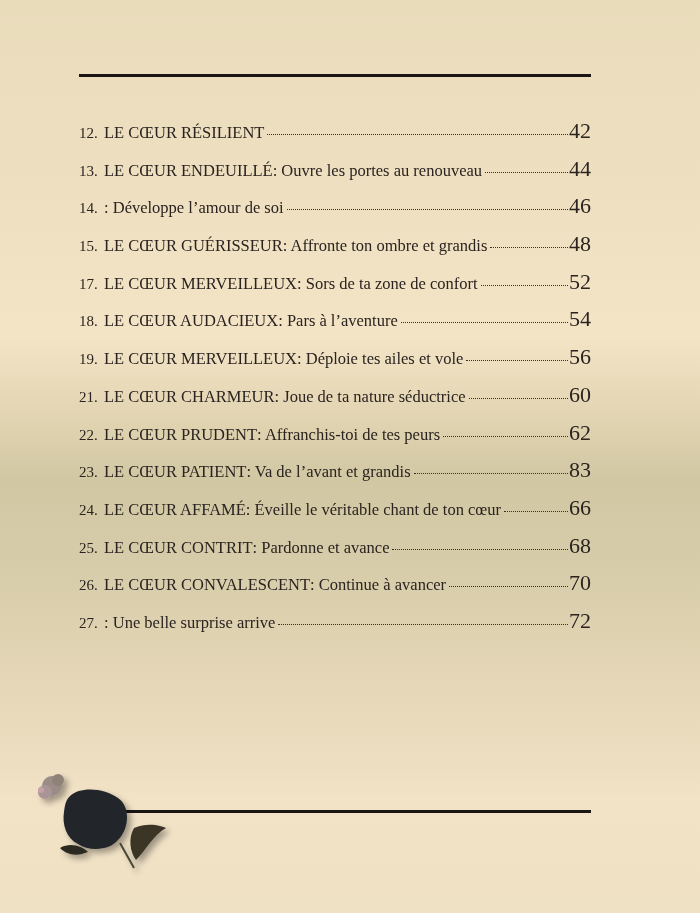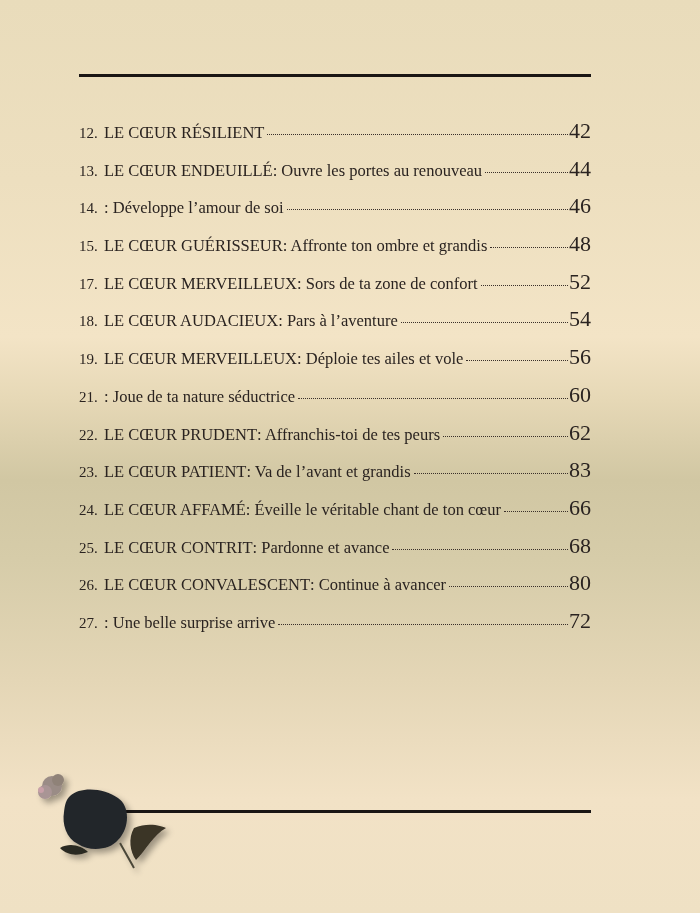--- a/index.html
+++ b/index.html
@@ -78,20 +78,21 @@
     </li>
   <li class="toc-row">
       <span class="num">19.</span>
       <span class="title">LE CŒUR MERVEILLEUX</span>
       <span class="sub"> : Déploie tes ailes et vole</span>
       <span class="leader"></span>
       <span class="page">56</span>
     </li>
   <li class="toc-row">
       <span class="num">21.</span>
+      <span class="title">LE CŒUR CHARMEUR</span>
       <span class="sub"> : Joue de ta nature séductrice</span>
       <span class="leader"></span>
       <span class="page">60</span>
     </li>
   <li class="toc-row">
       <span class="num">22.</span>
       <span class="title">LE CŒUR PRUDENT</span>
       <span class="sub"> : Affranchis-toi de tes peurs</span>
       <span class="leader"></span>
       <span class="page">62</span>
@@ -115,21 +116,21 @@
       <span class="title">LE CŒUR CONTRIT</span>
       <span class="sub"> : Pardonne et avance</span>
       <span class="leader"></span>
       <span class="page">68</span>
     </li>
   <li class="toc-row">
       <span class="num">26.</span>
       <span class="title">LE CŒUR CONVALESCENT</span>
       <span class="sub"> : Continue à avancer</span>
       <span class="leader"></span>
-      <span class="page">80</span>
+      <span class="page">70</span>
     </li>
   <li class="toc-row">
       <span class="num">27.</span>
       <span class="sub"> : Une belle surprise arrive</span>
       <span class="leader"></span>
       <span class="page">72</span>
     </li>
 </ul>
 
 <div class="rule bottom"></div>

